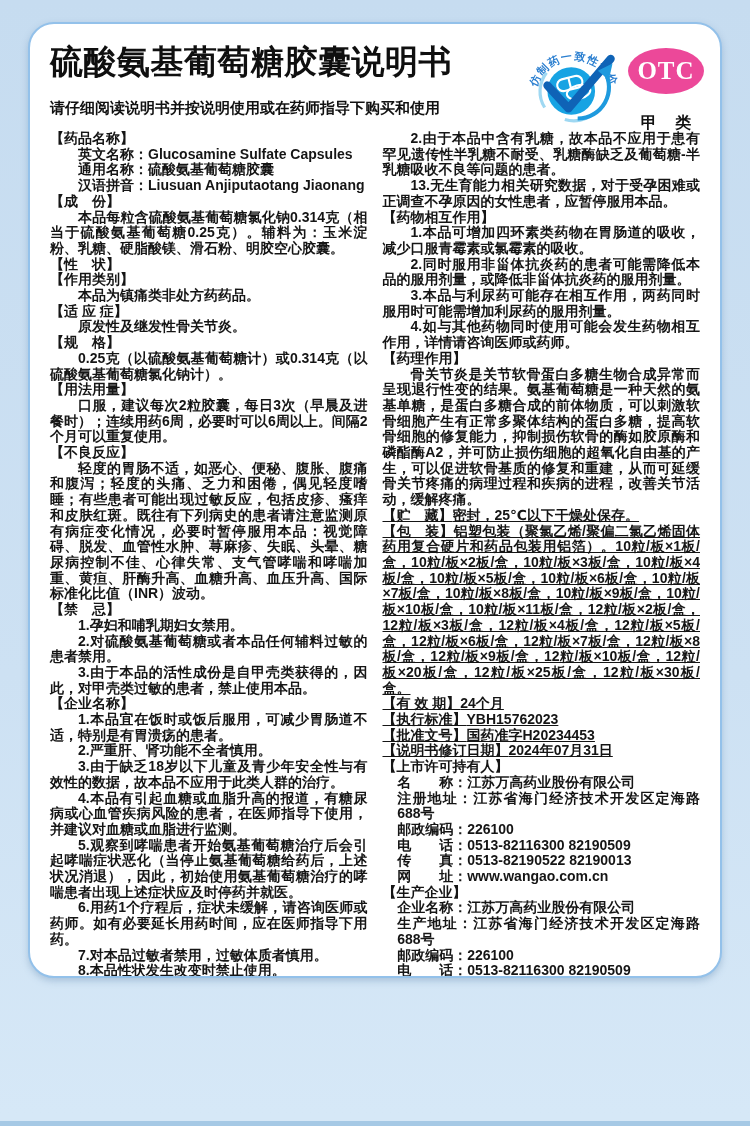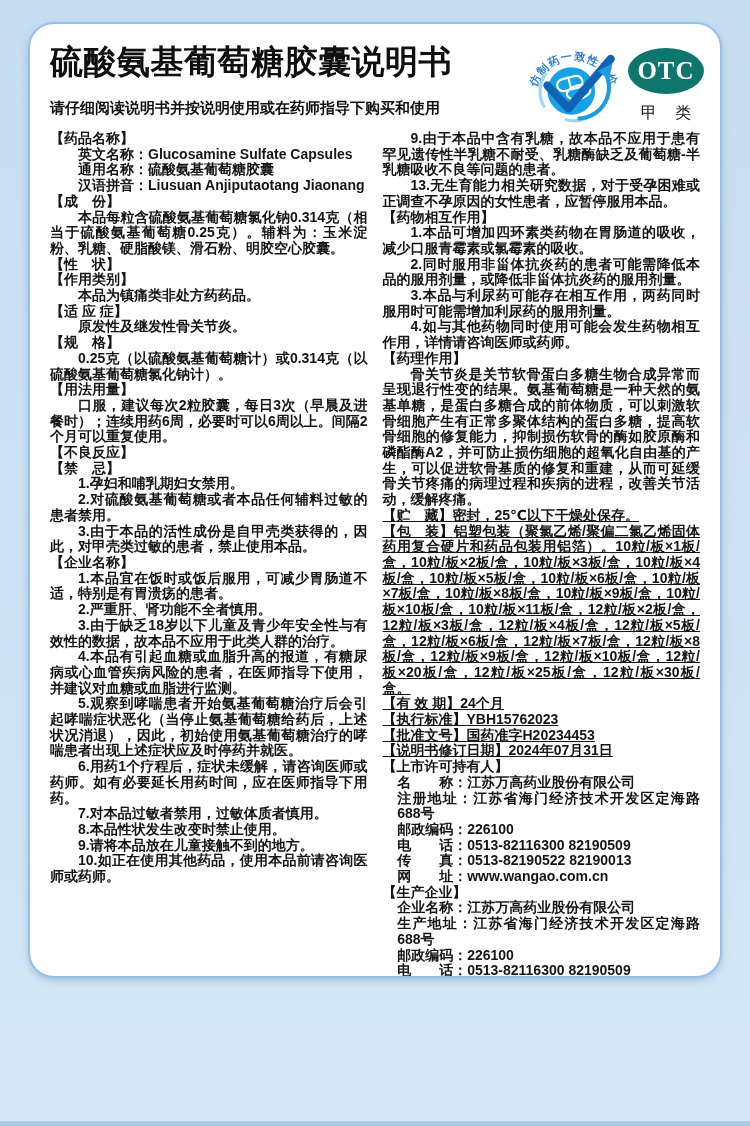--- a/index.html
+++ b/index.html
@@ -31,29 +31,29 @@
     margin:2px 0 16px 0;line-height:40px;
   }
   .subtitle{
     font-size:15px;font-weight:800;color:#111;margin-top:8px;line-height:19px;
   }
   .logos{
     position:absolute;top:12px;right:16px;display:flex;align-items:flex-start;gap:8px;
   }
   .otc-wrap{margin-top:12px;text-align:center;}
   .otc-ellipse{
-    width:76px;height:46px;background:#0f766e;border-radius:50%;
+    width:76px;height:46px;background:#ec4899;border-radius:50%;
     display:flex;align-items:center;justify-content:center;
   }
   .otc-text{
     color:#fff;font-family:"Liberation Serif","DejaVu Serif",serif;
     font-weight:700;font-size:25px;letter-spacing:1px;
   }
   .otc-cat{
-    margin-top:9px;font-size:16px;font-weight:400;color:#111;letter-spacing:7px;
+    margin-top:19px;font-size:16px;font-weight:700;color:#111;letter-spacing:7px;
     padding-left:7px;
   }
   .cols{
     display:flex;gap:15px;margin-top:14px;align-items:flex-start;
   }
   .col{
     width:324px;
     font-size:14px;line-height:15.7px;color:#151515;
     text-align:justify;font-weight:600;
   }
@@ -114,38 +114,39 @@
           <p class="s-h">【性　状】</p>
           <p class="s-h">【作用类别】</p>
           <p class="s-p">本品为镇痛类非处方药药品。</p>
           <p class="s-h">【适 应 症】</p>
           <p class="s-p">原发性及继发性骨关节炎。</p>
           <p class="s-h">【规　格】</p>
           <p class="s-p">0.25克（以硫酸氨基葡萄糖计）或0.314克（以硫酸氨基葡萄糖氯化钠计）。</p>
           <p class="s-h">【用法用量】</p>
           <p class="s-p">口服，建议每次2粒胶囊，每日3次（早晨及进餐时）；连续用药6周，必要时可以6周以上。间隔2个月可以重复使用。</p>
           <p class="s-h">【不良反应】</p>
+          <p class="s-p">轻度的胃肠不适，如恶心、便秘、腹胀、腹痛和腹泻；轻度的头痛、乏力和困倦，偶见轻度嗜睡；有些患者可能出现过敏反应，包括皮疹、瘙痒和皮肤红斑。既往有下列病史的患者请注意监测原有病症变化情况，必要时暂停服用本品：视觉障碍、脱发、血管性水肿、荨麻疹、失眠、头晕、糖尿病控制不佳、心律失常、支气管哮喘和哮喘加重、黄疸、肝酶升高、血糖升高、血压升高、国际标准化比值（INR）波动。</p>
           <p class="s-h">【禁　忌】</p>
           <p class="s-p">1.孕妇和哺乳期妇女禁用。</p>
           <p class="s-p">2.对硫酸氨基葡萄糖或者本品任何辅料过敏的患者禁用。</p>
           <p class="s-p">3.由于本品的活性成份是自甲壳类获得的，因此，对甲壳类过敏的患者，禁止使用本品。</p>
           <p class="s-h">【企业名称】</p>
           <p class="s-p">1.本品宜在饭时或饭后服用，可减少胃肠道不适，特别是有胃溃疡的患者。</p>
           <p class="s-p">2.严重肝、肾功能不全者慎用。</p>
           <p class="s-p">3.由于缺乏18岁以下儿童及青少年安全性与有效性的数据，故本品不应用于此类人群的治疗。</p>
           <p class="s-p">4.本品有引起血糖或血脂升高的报道，有糖尿病或心血管疾病风险的患者，在医师指导下使用，并建议对血糖或血脂进行监测。</p>
           <p class="s-p">5.观察到哮喘患者开始氨基葡萄糖治疗后会引起哮喘症状恶化（当停止氨基葡萄糖给药后，上述状况消退），因此，初始使用氨基葡萄糖治疗的哮喘患者出现上述症状应及时停药并就医。</p>
           <p class="s-p">6.用药1个疗程后，症状未缓解，请咨询医师或药师。如有必要延长用药时间，应在医师指导下用药。</p>
           <p class="s-p">7.对本品过敏者禁用，过敏体质者慎用。</p>
           <p class="s-p">8.本品性状发生改变时禁止使用。</p>
           <p class="s-p">9.请将本品放在儿童接触不到的地方。</p>
           <p class="s-p">10.如正在使用其他药品，使用本品前请咨询医师或药师。</p>
         </div>
       <div class="col">
-          <p class="s-p">9.由于本品中含有乳糖，故本品不应用于患有罕见遗传性半乳糖不耐受、乳糖酶缺乏及葡萄糖-半乳糖吸收不良等问题的患者。</p>
+          <p class="s-p">2.由于本品中含有乳糖，故本品不应用于患有罕见遗传性半乳糖不耐受、乳糖酶缺乏及葡萄糖-半乳糖吸收不良等问题的患者。</p>
           <p class="s-p">13.无生育能力相关研究数据，对于受孕困难或正调查不孕原因的女性患者，应暂停服用本品。</p>
           <p class="s-h">【药物相互作用】</p>
           <p class="s-p">1.本品可增加四环素类药物在胃肠道的吸收，减少口服青霉素或氯霉素的吸收。</p>
           <p class="s-p">2.同时服用非甾体抗炎药的患者可能需降低本品的服用剂量，或降低非甾体抗炎药的服用剂量。</p>
           <p class="s-p">3.本品与利尿药可能存在相互作用，两药同时服用时可能需增加利尿药的服用剂量。</p>
           <p class="s-p">4.如与其他药物同时使用可能会发生药物相互作用，详情请咨询医师或药师。</p>
           <p class="s-h">【药理作用】</p>
           <p class="s-p">骨关节炎是关节软骨蛋白多糖生物合成异常而呈现退行性变的结果。氨基葡萄糖是一种天然的氨基单糖，是蛋白多糖合成的前体物质，可以刺激软骨细胞产生有正常多聚体结构的蛋白多糖，提高软骨细胞的修复能力，抑制损伤软骨的酶如胶原酶和磷酯酶A2，并可防止损伤细胞的超氧化自由基的产生，可以促进软骨基质的修复和重建，从而可延缓骨关节疼痛的病理过程和疾病的进程，改善关节活动，缓解疼痛。</p>
           <p class="s-hi"><b>【贮　藏】</b>密封，25℃以下干燥处保存。</p>
           <p class="s-hi"><b>【包　装】</b>铝塑包装（聚氯乙烯/聚偏二氯乙烯固体药用复合硬片和药品包装用铝箔）。10粒/板×1板/盒，10粒/板×2板/盒，10粒/板×3板/盒，10粒/板×4板/盒，10粒/板×5板/盒，10粒/板×6板/盒，10粒/板×7板/盒，10粒/板×8板/盒，10粒/板×9板/盒，10粒/板×10板/盒，10粒/板×11板/盒，12粒/板×2板/盒，12粒/板×3板/盒，12粒/板×4板/盒，12粒/板×5板/盒，12粒/板×6板/盒，12粒/板×7板/盒，12粒/板×8板/盒，12粒/板×9板/盒，12粒/板×10板/盒，12粒/板×20板/盒，12粒/板×25板/盒，12粒/板×30板/盒。</p>

